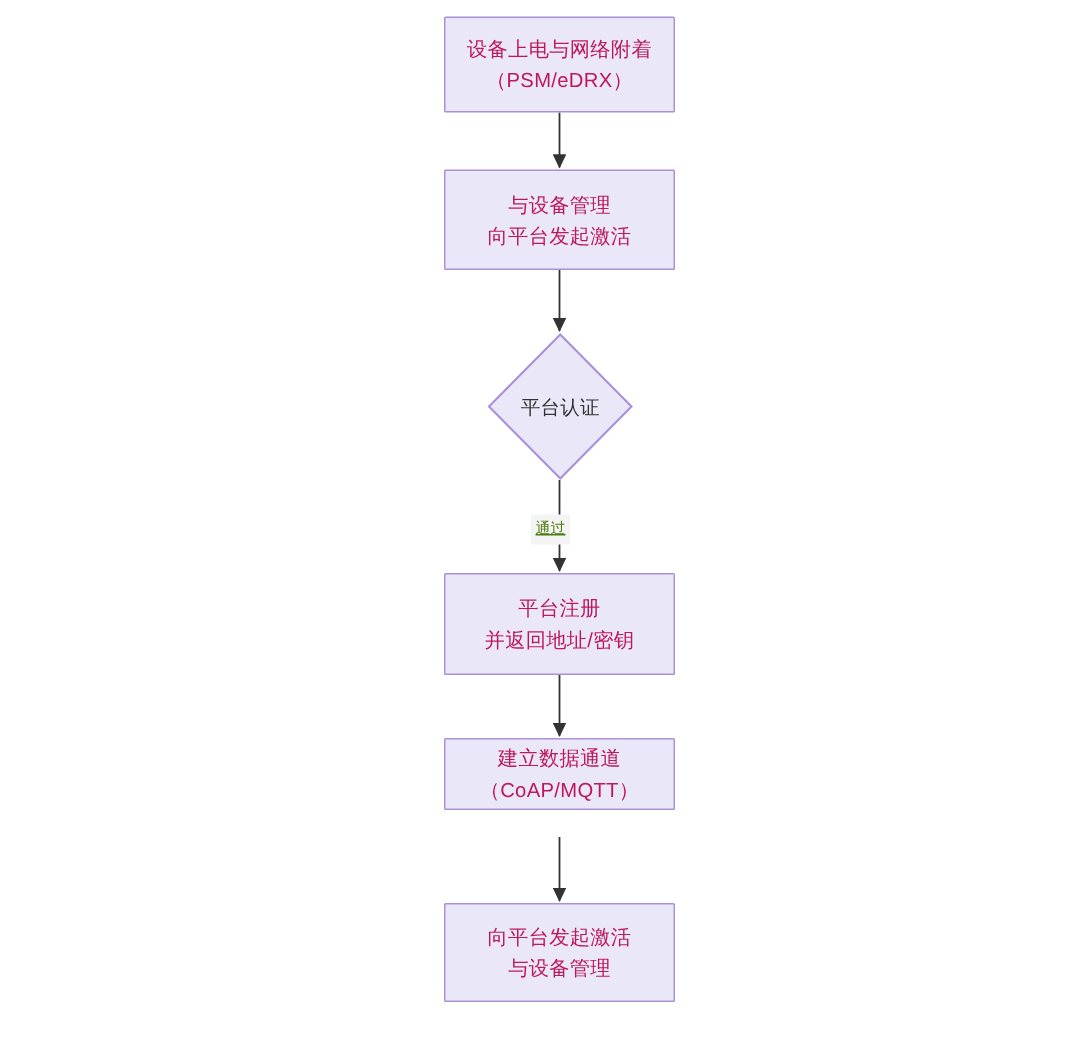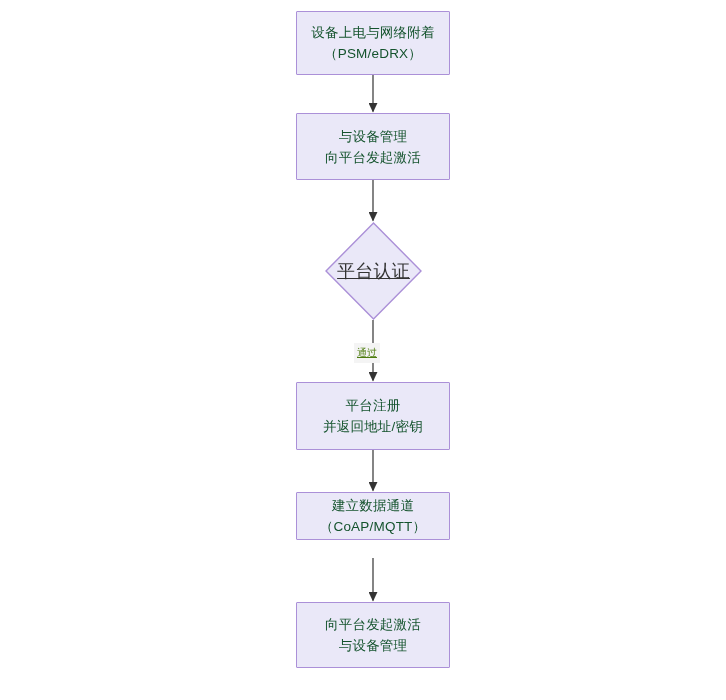--- a/index.html
+++ b/index.html
@@ -33,21 +33,21 @@
     align-items: center;
     justify-content: center;
     text-align: center;
   }
   .node-process {
     background: #eae8f8;
     border: 1.4px solid #ab90d8;
     border-radius: 1px;
   }
   .node-label {
-    color: #14532d;
+    color: #be185d;
     font-size: 13.5px;
     line-height: 21px;
     letter-spacing: 0.2px;
     white-space: pre-line;
     user-select: none;
   }
   .node-decision {
     background: transparent;
     border: none;
   }
@@ -55,25 +55,24 @@
     position: absolute;
     left: 0;
     top: 0;
     width: 100%;
     height: 100%;
   }
   .diamond-label {
     position: relative;
     z-index: 2;
     color: #333333;
-    font-size: 18px;
+    font-size: 13px;
     line-height: 21px;
     letter-spacing: 0.2px;
     user-select: none;
-    text-decoration: underline;
   }
   .edge-label {
     position: absolute;
     background: #f4f4f4;
     color: #4d7c0f;
     font-size: 10px;
     line-height: 18px;
     padding: 1px 3px;
     white-space: nowrap;
     user-select: none;

